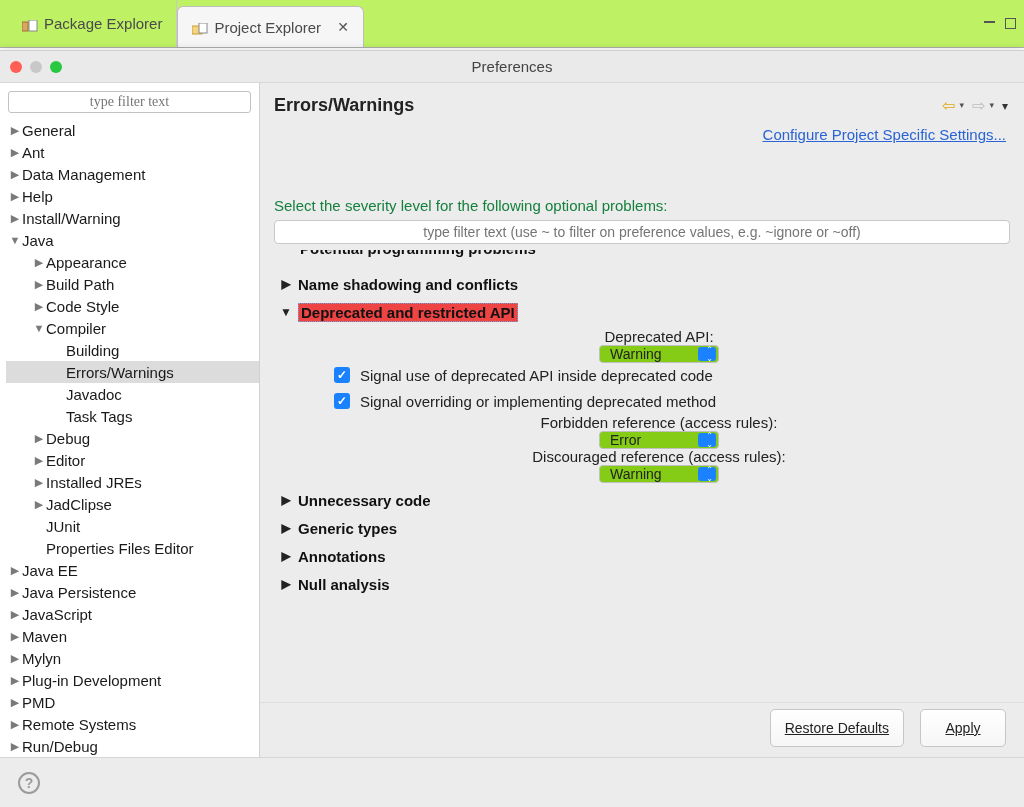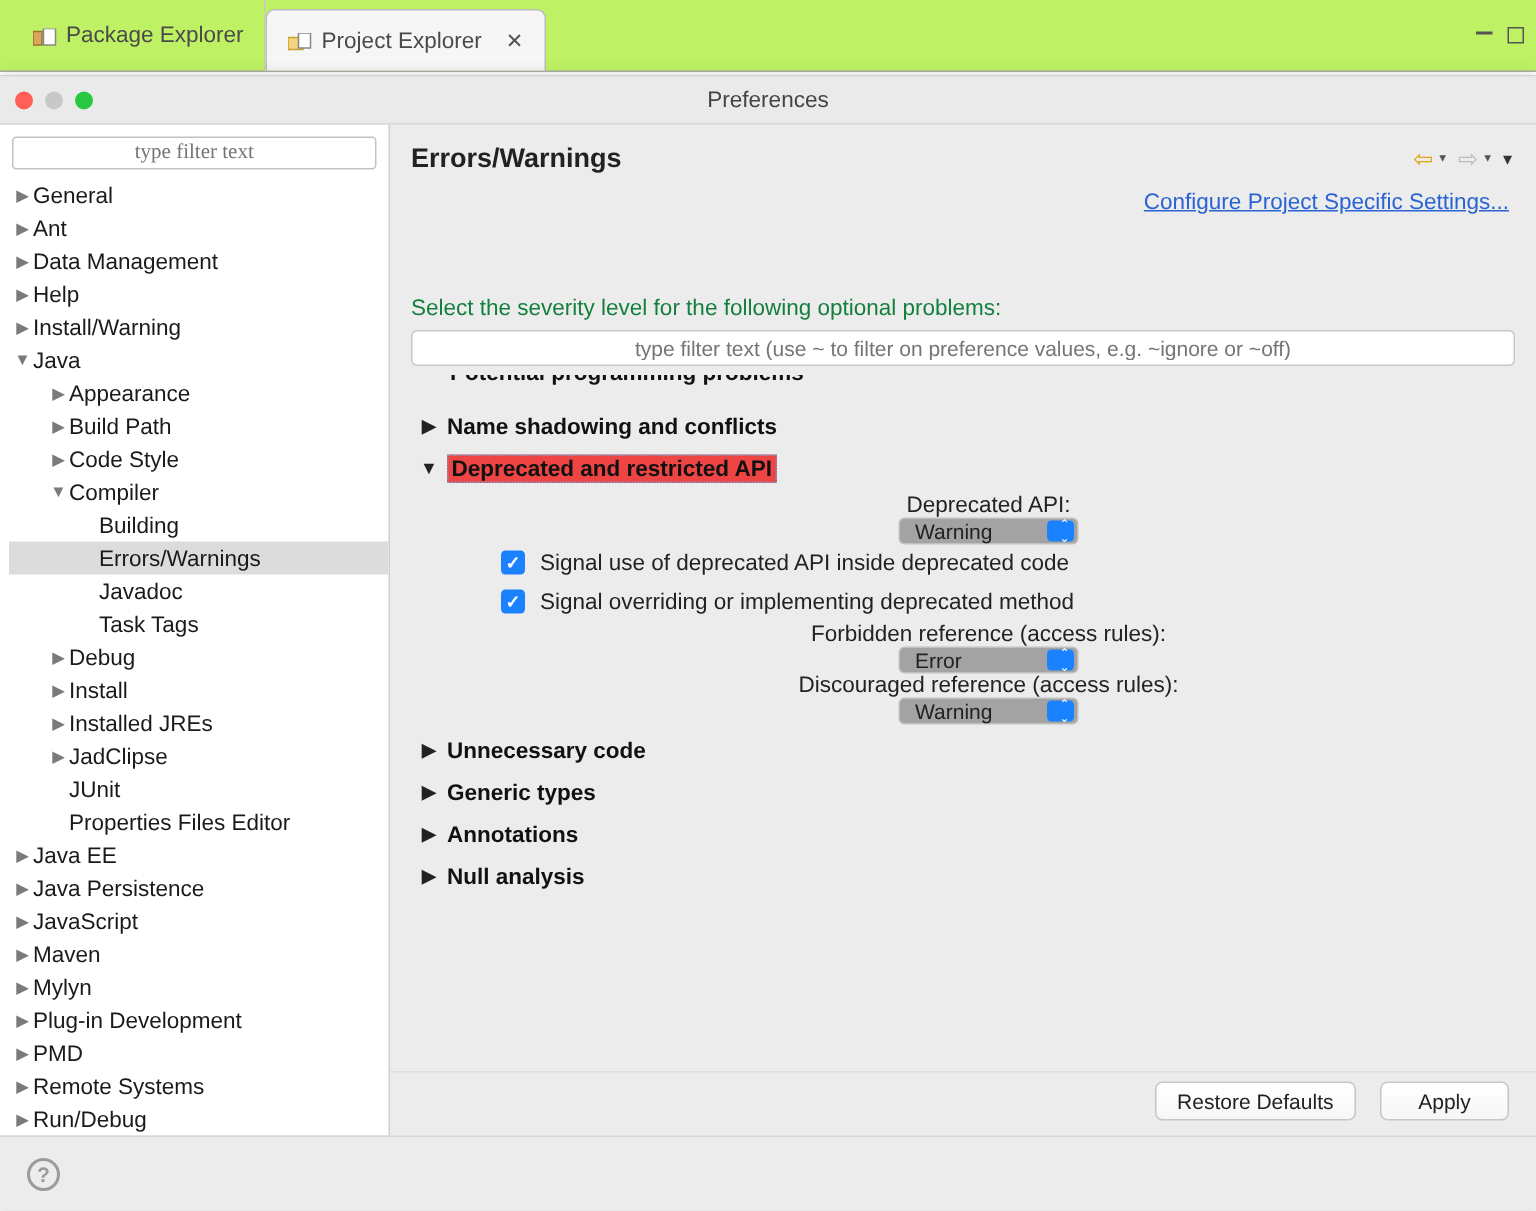--- a/index.html
+++ b/index.html
@@ -60,29 +60,29 @@
   .cutline { font-weight:bold; color:#111; padding-left:26px; height:20px; overflow:hidden; }
 
   .group { display:flex; align-items:center; height:28px; font-weight:bold; color:#111; cursor:pointer; }
   .group .gt { width:24px; text-align:center; font-size:12px; color:#222; }
   .group.open .gt { }
   .group .highlight { background:#ef4444; border:1px dotted #6aa6de; padding:0 2px; }
 
   .sect-body { padding: 2px 0 4px 34px; }
   .opt-row { display:flex; align-items:center; height:34px;flex-direction:column; }
   .opt-row .lbl { flex:1; font-size:15px; color:#222; }
-  .select-pill { width:120px; height:38px; border:1px solid #c0c0c0; border-radius:4px; background:#a3a3a3; display:flex; align-items:center; padding:0 22px 0 10px; position:relative; font-size:14px; color:#222; }
+  .select-pill { width:120px; height:38px; border:1px solid #c0c0c0; border-radius:4px; background:#84cc16; display:flex; align-items:center; padding:0 22px 0 10px; position:relative; font-size:14px; color:#222; }
   .select-pill::after { content:""; position:absolute; right:2px; top:1px; bottom:1px; width:18px; background:#1a82ff; border-radius:3px; }
   .select-pill::before { content:"⌃\A⌄"; white-space:pre; position:absolute; right:5px; top:-1px; font-size:8px; line-height:9px; color:#fff; z-index:2; text-align:center; }
 
   .check-row { display:flex; align-items:center; gap:10px; height:26px; padding-left:26px; font-size:15px; color:#222; }
   .chk { width:16px; height:16px; background:#1a82ff; border-radius:3px; display:inline-flex; align-items:center; justify-content:center; color:#fff; font-size:12px; font-weight:bold; }
 
   .btn-row { display:flex; justify-content:flex-end; gap:16px; padding:6px 18px 10px 14px; border-top:1px solid #dedede; margin-top:auto;}
-  .btn { min-width:86px; height:26px; padding:0 14px; border:1px solid #c6c6c6; border-radius:5px; background:linear-gradient(#ffffff,#f6f6f6); font-size:14px; color:#222; cursor:pointer; display:inline-flex; align-items:center; justify-content:center;}
+  .btn { min-width:86px; height:38px; padding:0 14px; border:1px solid #c6c6c6; border-radius:5px; background:linear-gradient(#ffffff,#f6f6f6); font-size:14px; color:#222; cursor:pointer; display:inline-flex; align-items:center; justify-content:center;text-decoration:underline;}
 
   
   .dialog-footer { height:50px; border-top:1px solid #d6d6d6; display:flex; align-items:center; padding:0 18px; }
   .help-icon { width:22px;height:22px;border:2px solid #9b9b9b;border-radius:50%;display:inline-flex;align-items:center;justify-content:center;color:#9b9b9b;font-weight:bold;font-size:14px; }
   .footer-btns { margin-left:auto; display:flex; gap:18px; }
   .btn.primary { background:linear-gradient(#2e8eff,#1176ff); color:#fff; border:1px solid #0f6fe6; min-width:100px; }
   .btn.wide { min-width:100px; }
 
   .close-x { font-size:14px; color:#555; margin-left:10px;}
 </style>
@@ -188,21 +188,21 @@
               <div class="row lvl2">
               <span class="blank-twisty"></span>
               <span>Task Tags</span>
             </div>
             <div class="row lvl1">
               <span class="twisty">▶</span>
               <span>Debug</span>
             </div>
             <div class="row lvl1">
               <span class="twisty">▶</span>
-              <span>Install</span>
+              <span>Editor</span>
             </div>
             <div class="row lvl1">
               <span class="twisty">▶</span>
               <span>Installed JREs</span>
             </div>
             <div class="row lvl1">
               <span class="twisty">▶</span>
               <span>JadClipse</span>
             </div>
             <div class="row lvl1">

